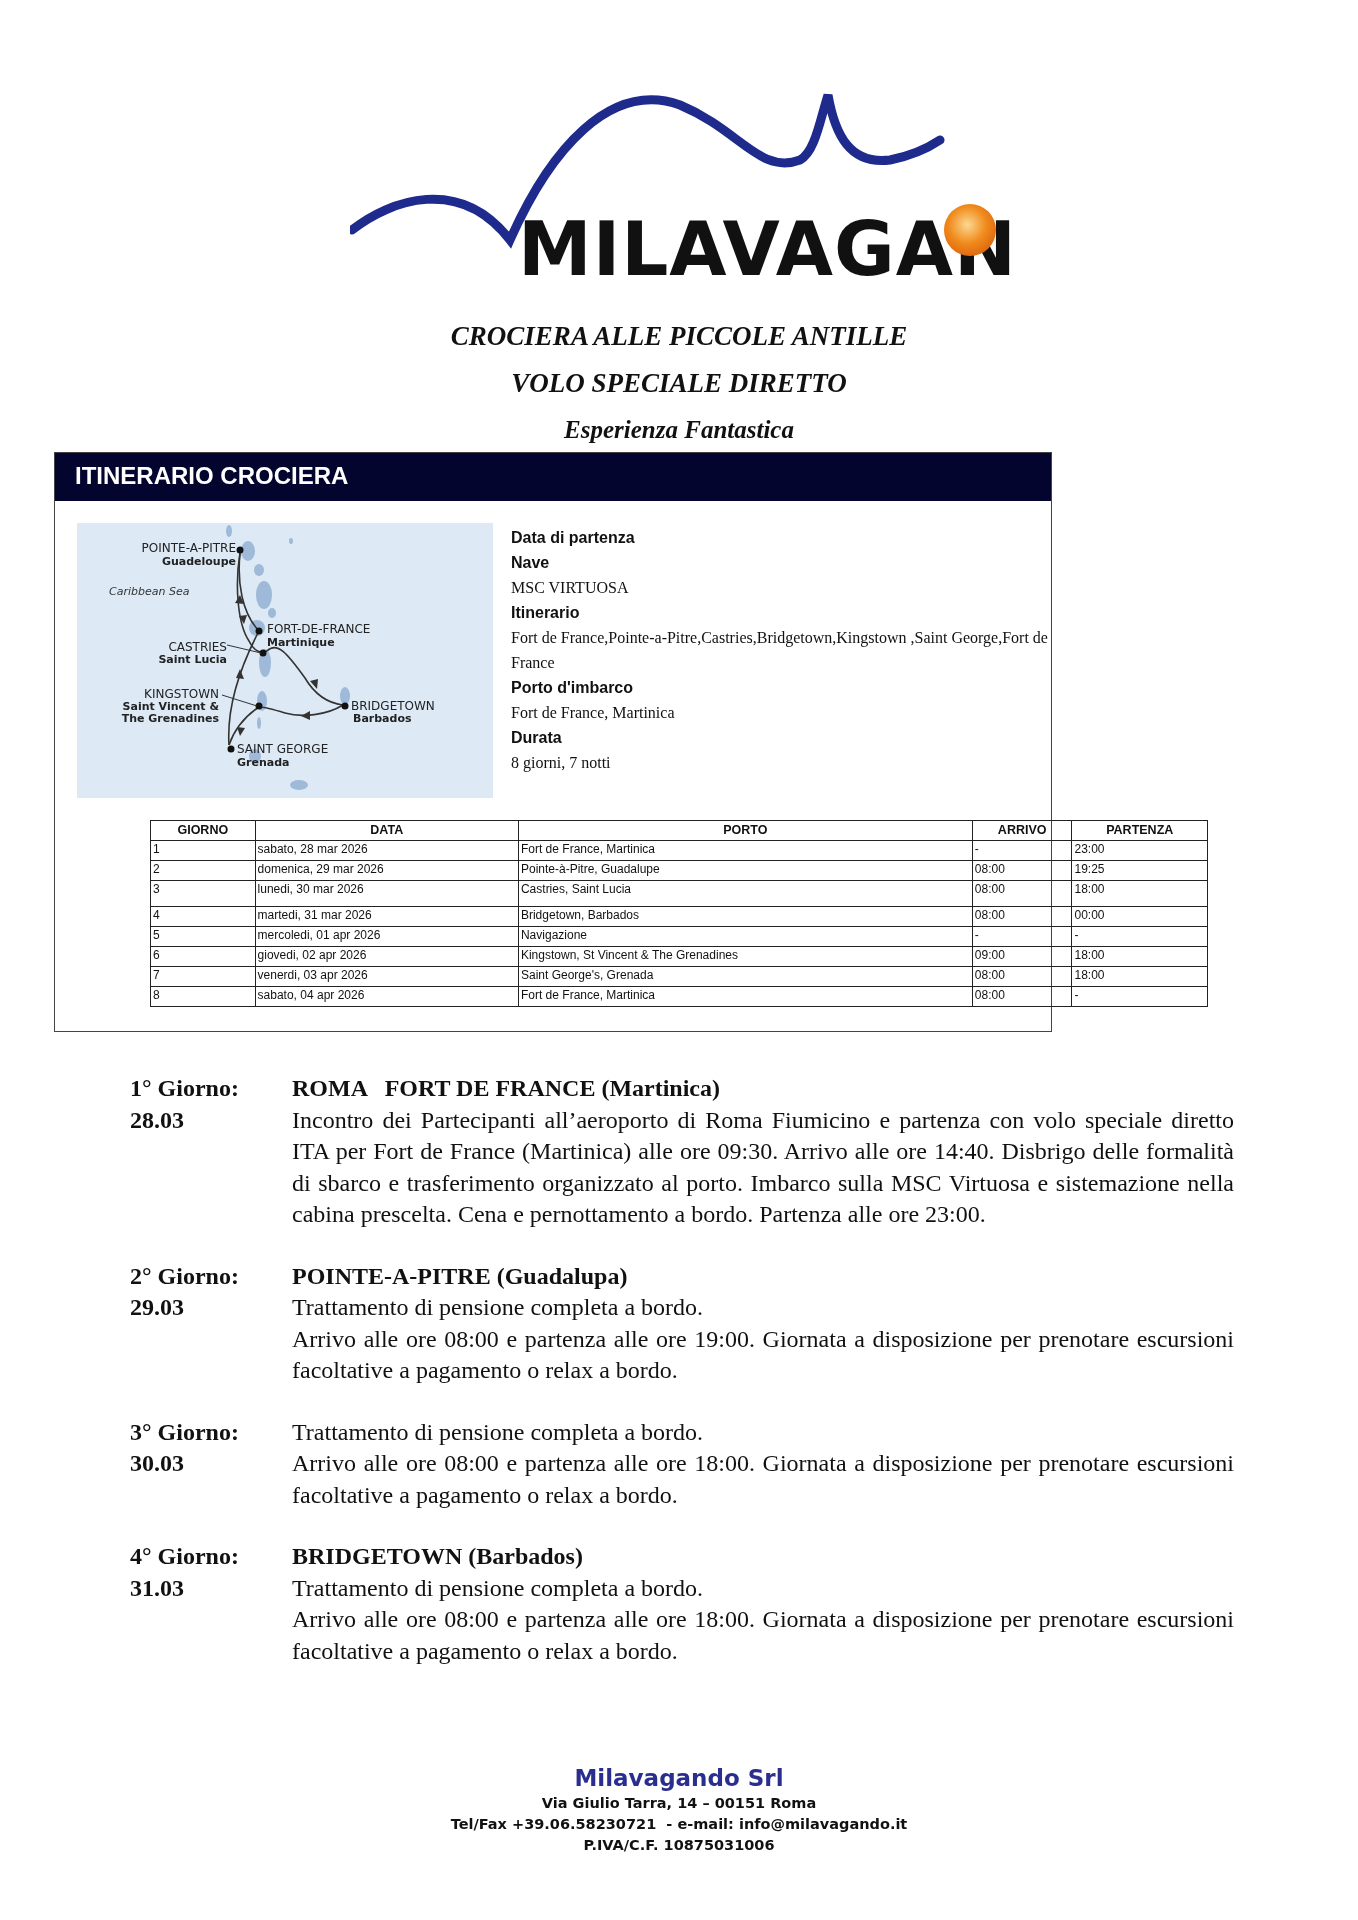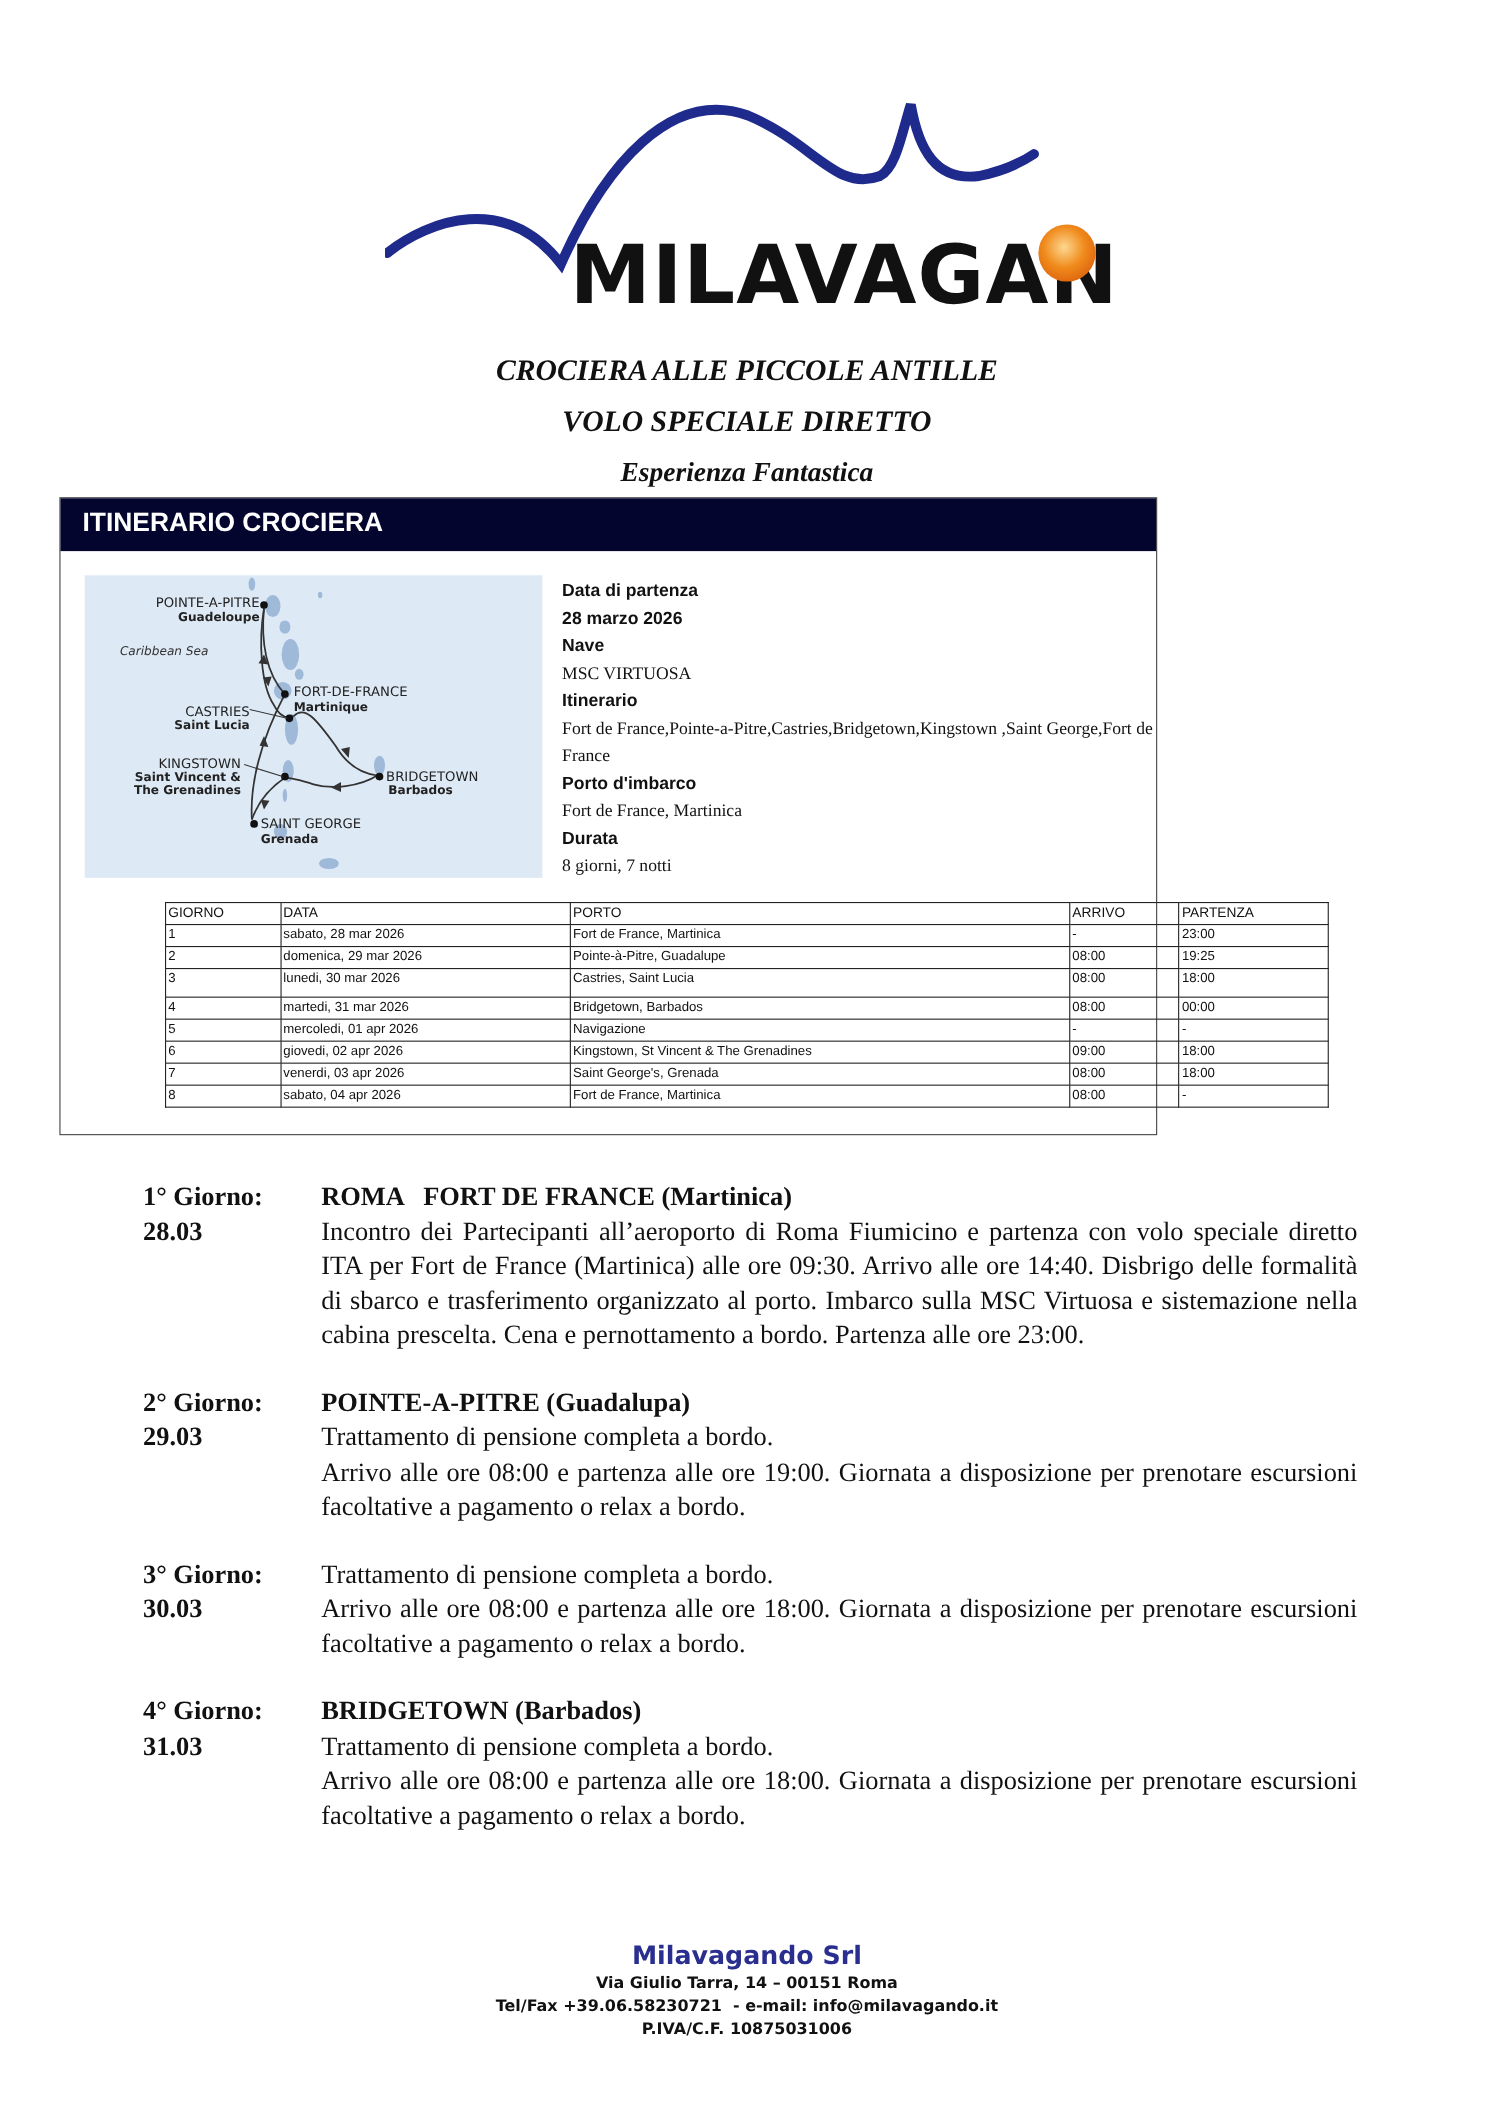--- a/index.html
+++ b/index.html
@@ -30,21 +30,21 @@
   .map-sea { font-family: "DejaVu Sans", sans-serif; font-size: 11px; font-style: italic; fill: #333; }
 
   .info { position: absolute; left: 456px; top: 72px; width: 560px; }
   .info .lbl { font-family: "Liberation Sans", sans-serif; font-weight: bold; font-size: 16px; line-height: 25px; }
   .info .val { font-family: "Liberation Serif", serif; font-size: 16px; line-height: 25px; }
   .info .lbl-b { font-family: "Liberation Sans", sans-serif; font-weight: bold; font-size: 16px; line-height: 25px; }
 
   table.sched { position: absolute; left: 95px; top: 367px; width: 1058px; border-collapse: collapse;
                 font-family: "Liberation Sans", sans-serif; font-size: 12px; }
   table.sched th, table.sched td { border: 1.3px solid #222; padding: 0 2px; height: 19px; text-align: left; vertical-align: top; line-height: 17px; }
-  table.sched th { font-weight: normal; font-size: 12.5px; vertical-align: middle; }
+  table.sched th { font-weight: bold; text-align: center; font-size: 12.5px; vertical-align: middle; }
   table.sched tr.tall td { height: 25px; }
   .c1 { width: 100px; } .c2 { width: 260px; } .c3 { width: 452px; } .c4 { width: 95px; } .c5 { width: 131px; }
 
   
   .days { position: absolute; left: 130px; top: 1073px; width: 1104px;
           font-family: "Liberation Serif", serif; font-size: 24px; line-height: 31.5px; }
   .day { position: relative; margin-bottom: 30px; }
   .day-left { position: absolute; left: 0; top: 0; width: 160px; font-weight: bold; }
   .day-right { margin-left: 162px; }
   .day-title { font-weight: bold; }
@@ -155,21 +155,20 @@
       <text class="map-label-b" x="142" y="187" text-anchor="end">Saint Vincent &amp;</text>
       <text class="map-label-b" x="142" y="199" text-anchor="end">The Grenadines</text>
 
       <text class="map-label" x="160" y="230">SAINT GEORGE</text>
       <text class="map-label-b" x="160" y="243">Grenada</text>
     </svg>
   </div>
 
   <div class="info">
     <div class="lbl">Data di partenza</div>
-    <div class="lbl-b">28 marzo 2026</div>
     <div class="lbl">Nave</div>
     <div class="val">MSC VIRTUOSA</div>
     <div class="lbl">Itinerario</div>
     <div class="val">Fort de France,Pointe-a-Pitre,Castries,Bridgetown,Kingstown ,Saint George,Fort de France</div>
     <div class="lbl">Porto d'imbarco</div>
     <div class="val">Fort de France, Martinica</div>
     <div class="lbl">Durata</div>
     <div class="val">8 giorni, 7 notti</div>
   </div>
 

